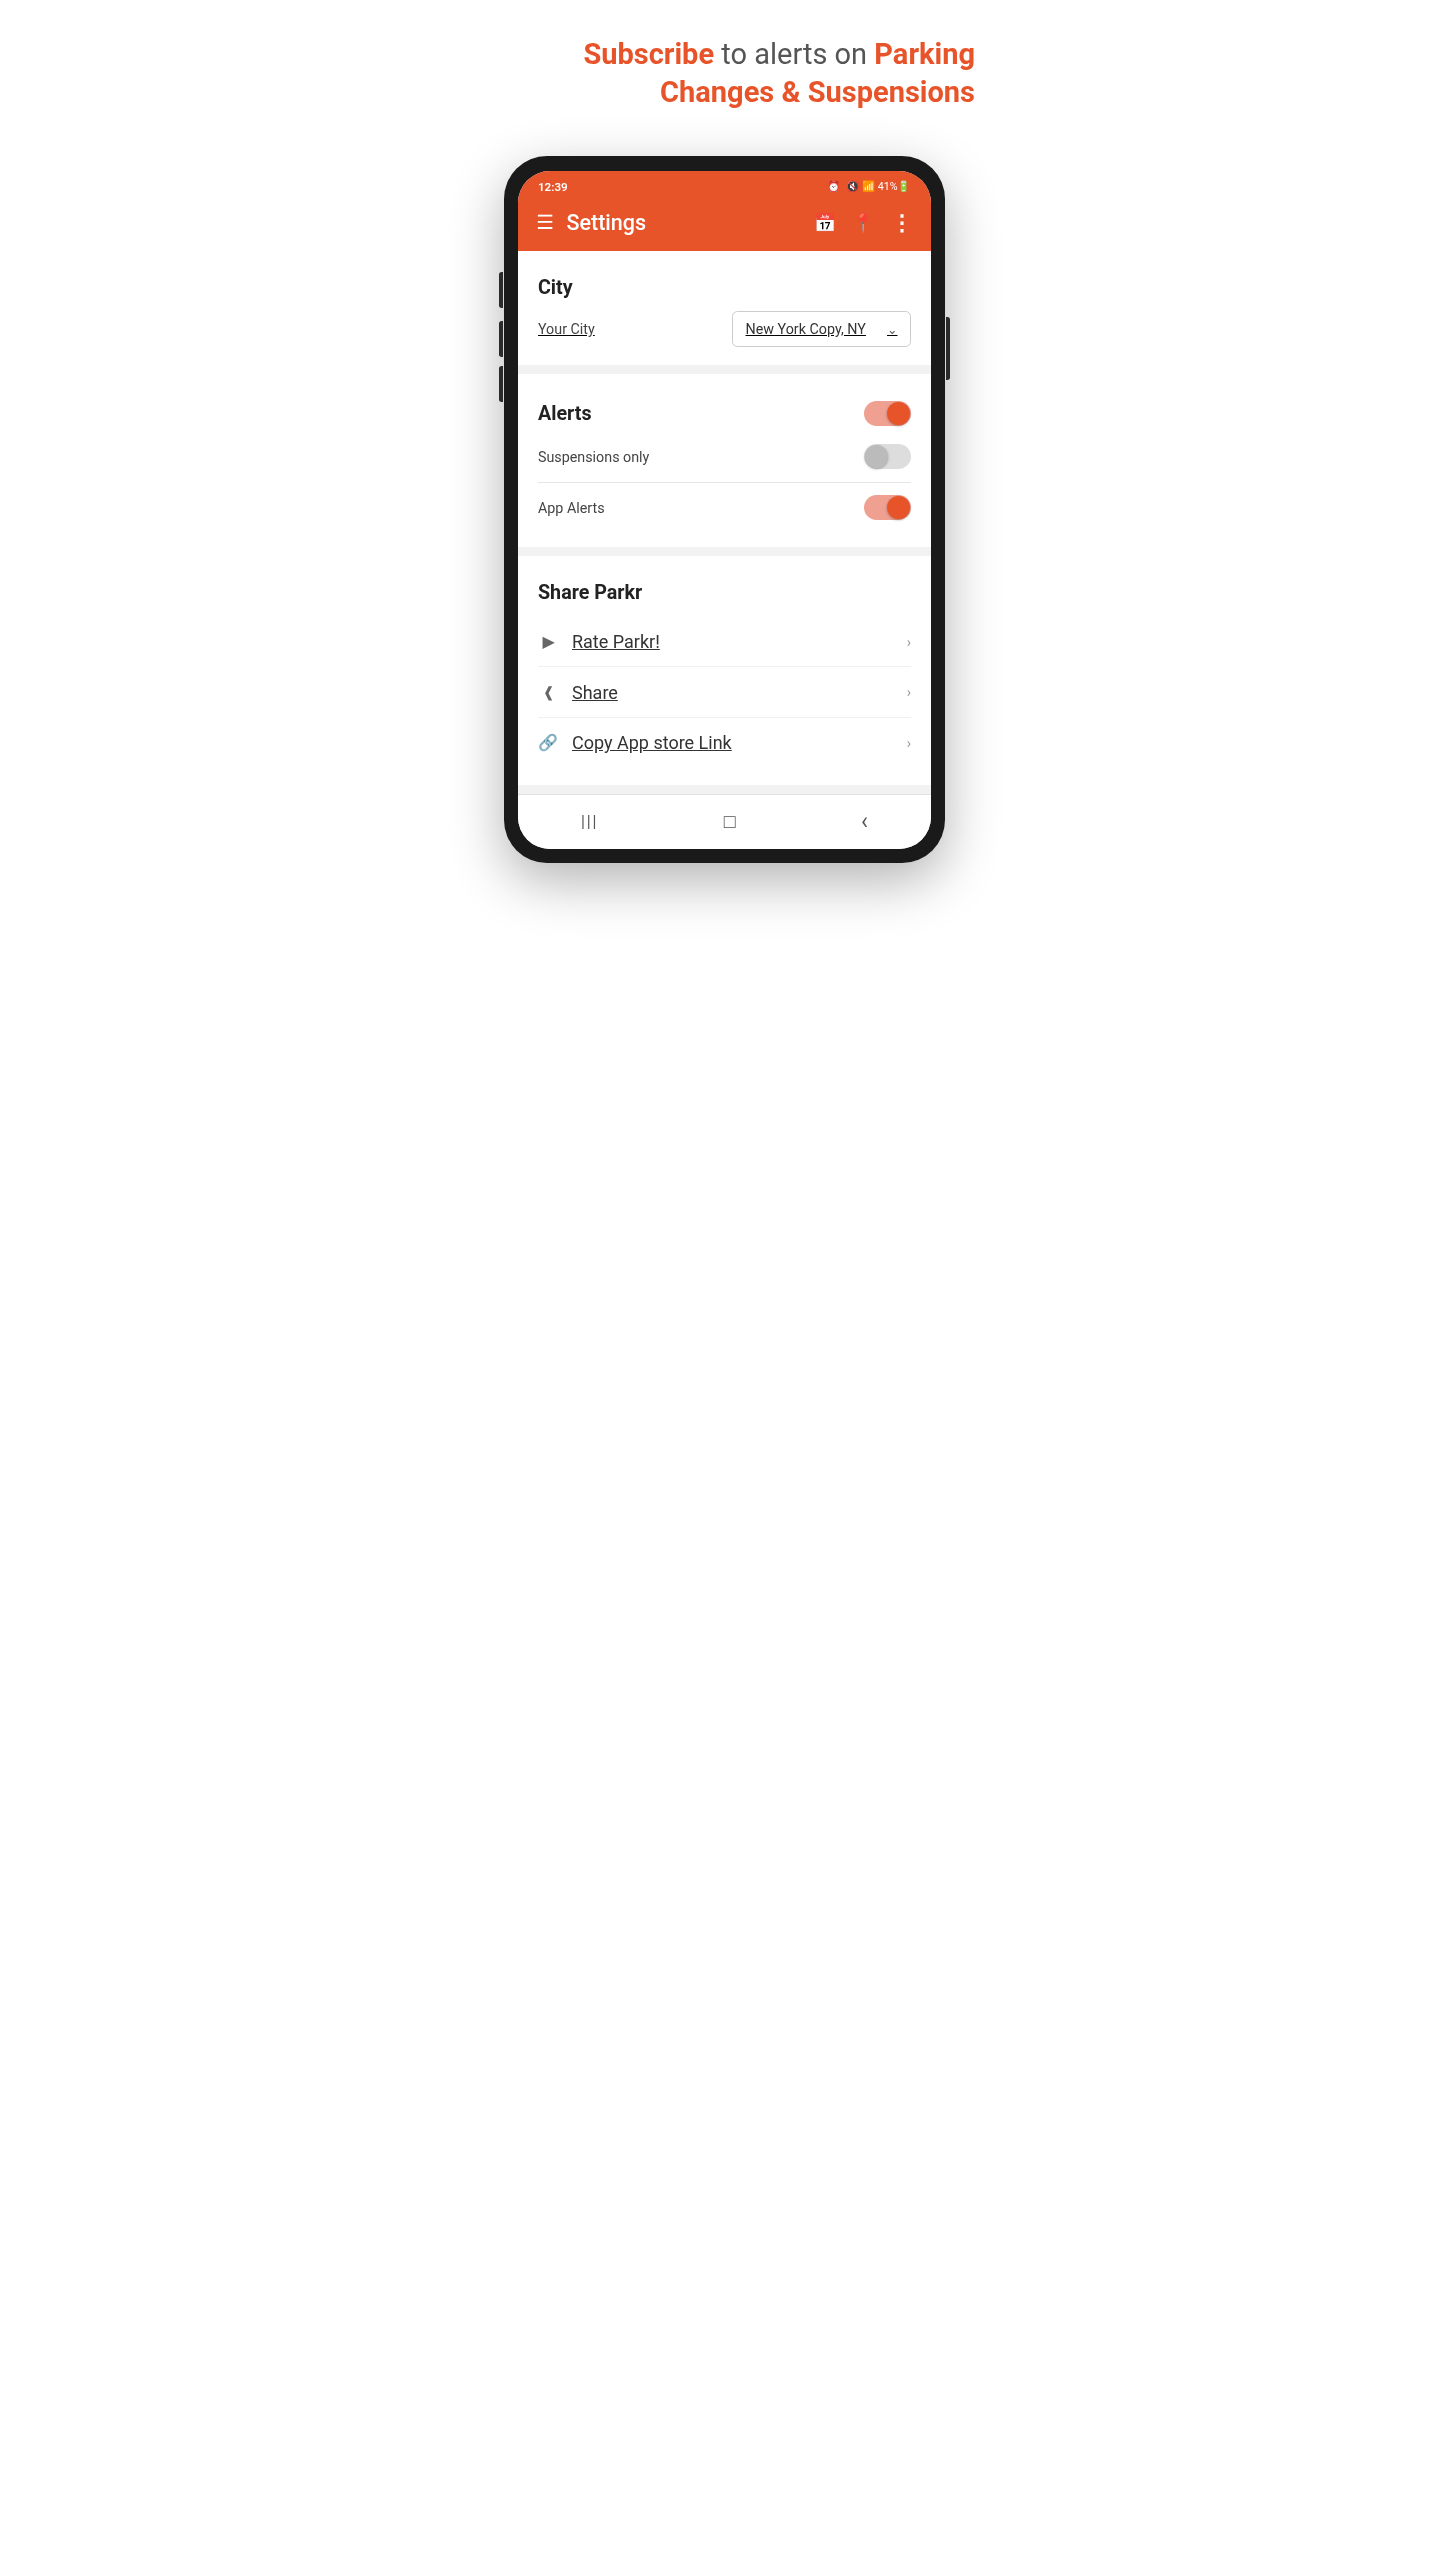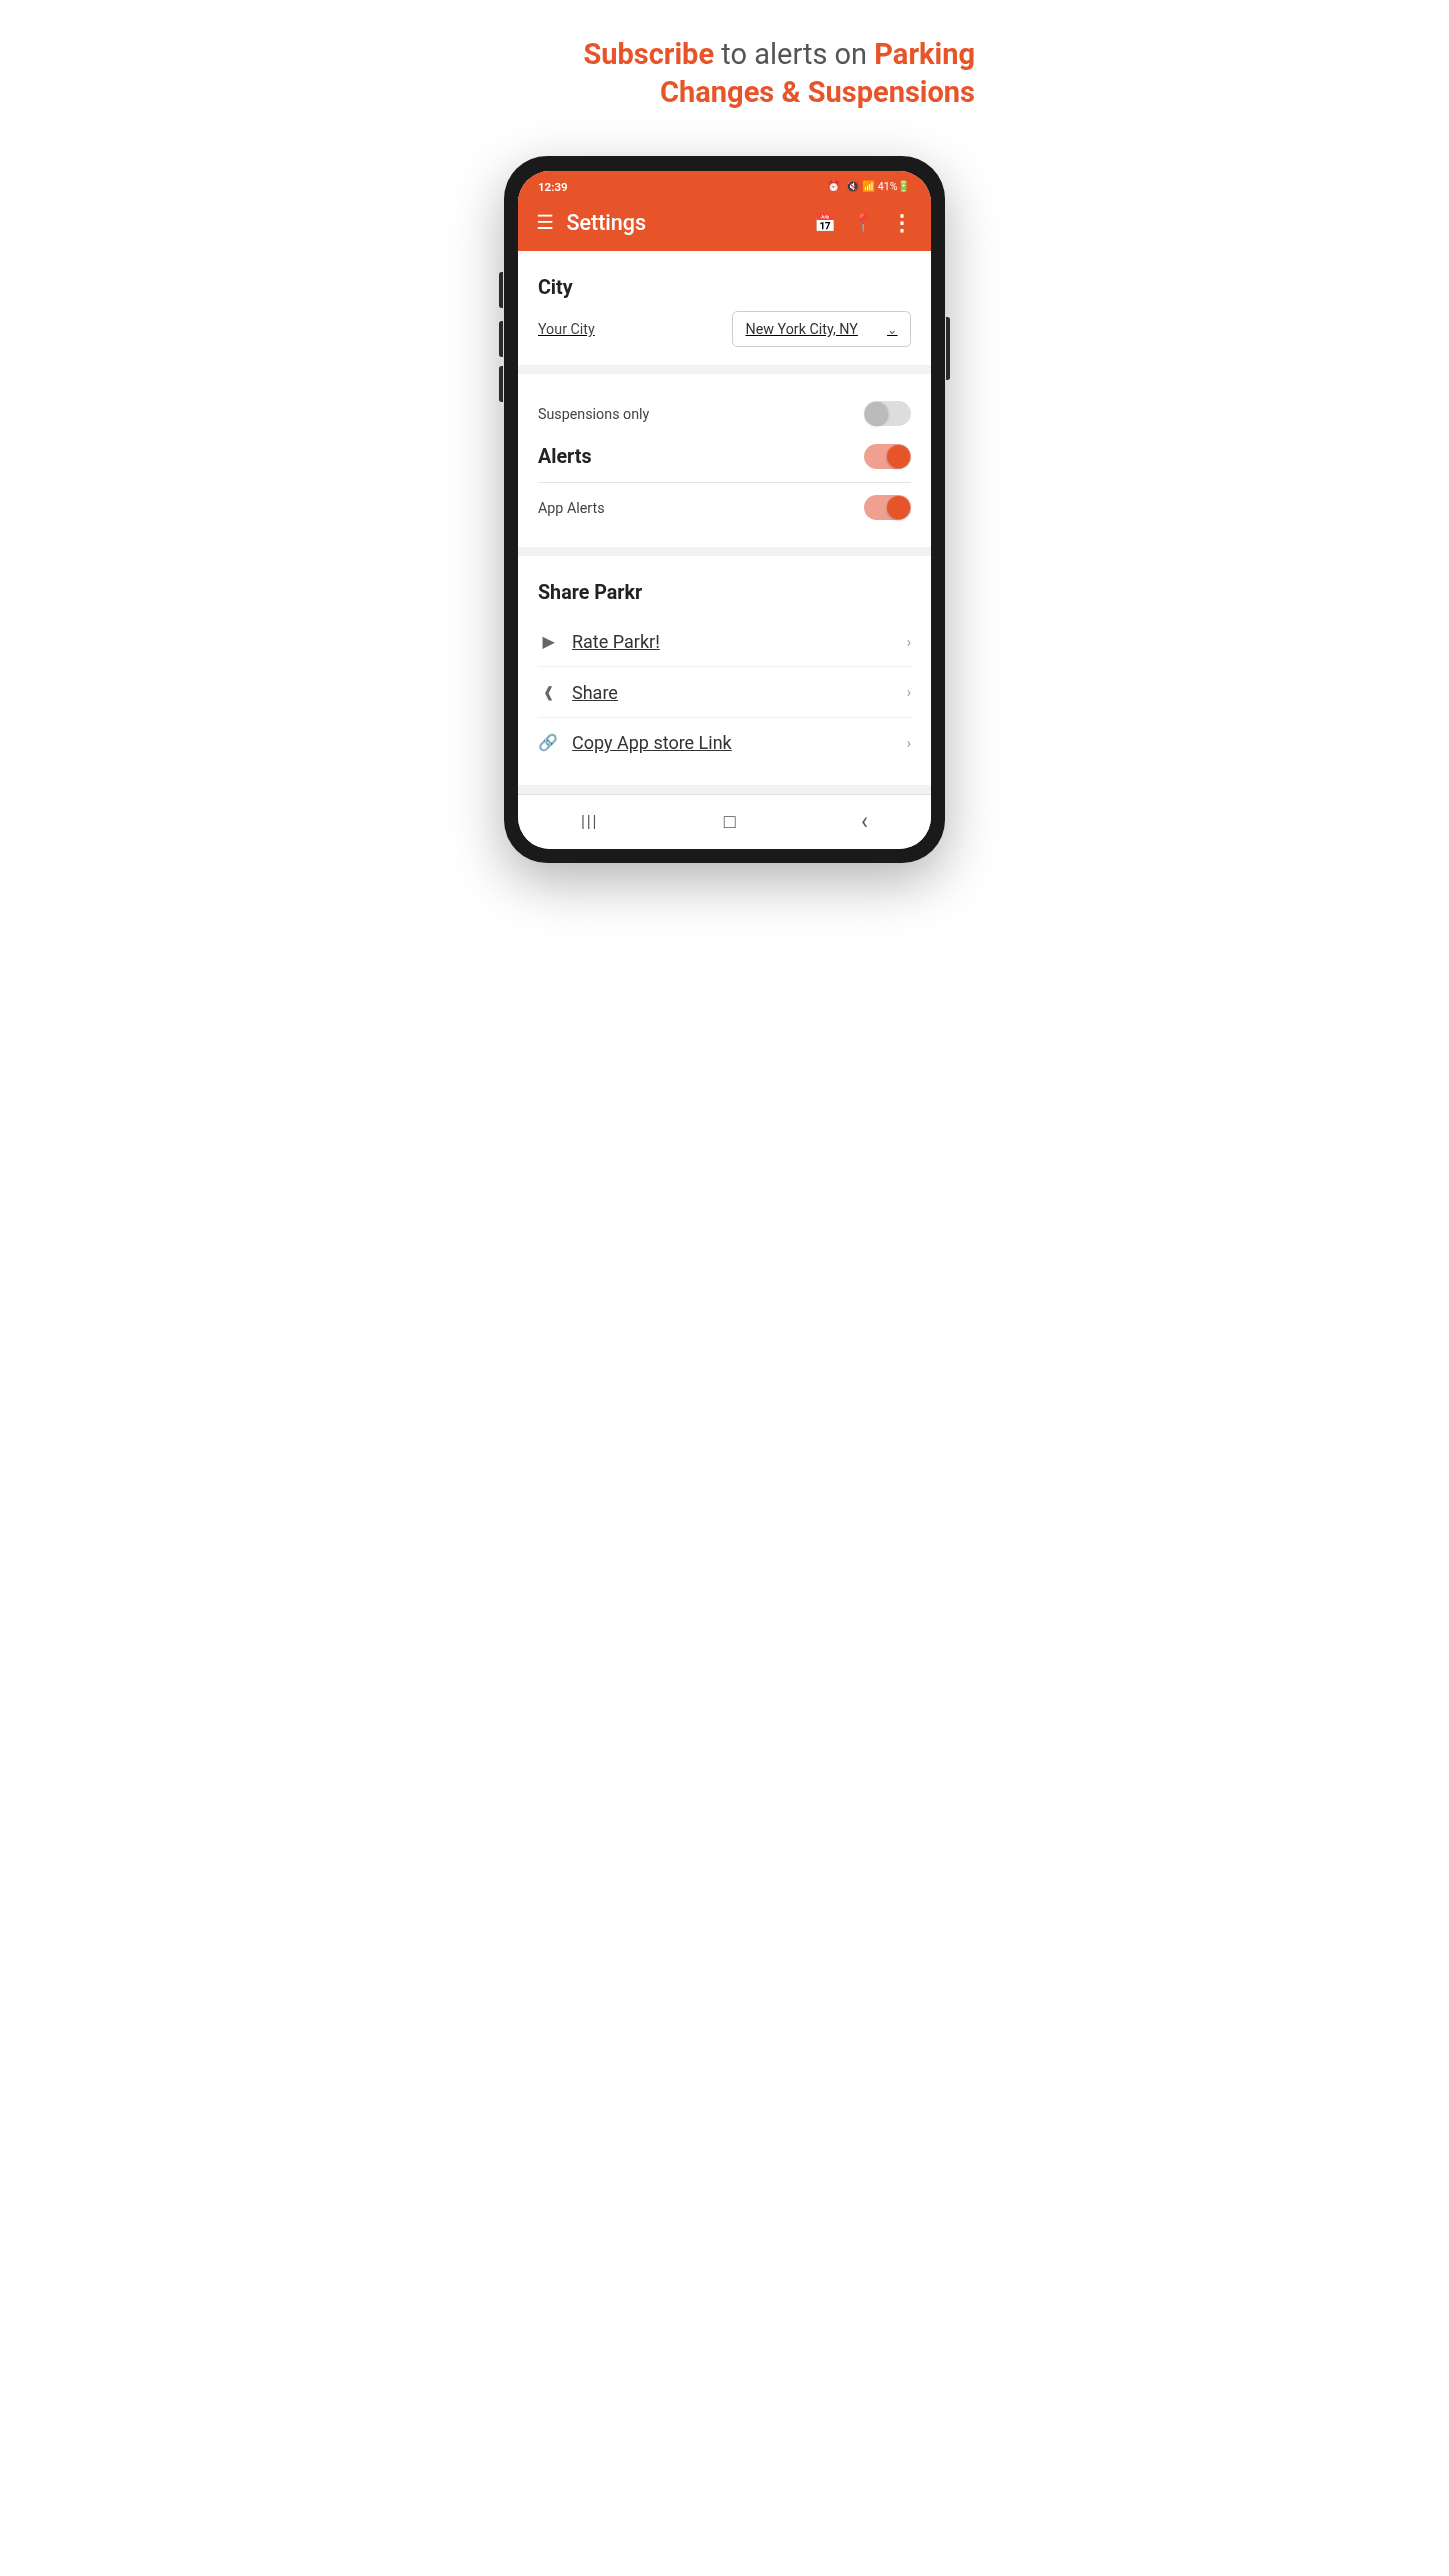--- a/index.html
+++ b/index.html
@@ -221,46 +221,46 @@
         <span style="cursor:pointer;">📍</span>
         <span style="cursor:pointer;font-size:21.5px;font-weight:700;">⋮</span>
       </div>
     </div>
 
     <div class="section">
       <div class="section-title">City</div>
       <div class="city-row">
         <span class="city-label">Your City</span>
         <div class="city-select">
-          <span>New York City, NY</span>
+          <span>New York Copy, NY</span>
           <span class="chevron">⌄</span>
         </div>
       </div>
     </div>
 
     <div class="section">
+
+      <div class="toggle-row">
+        <span class="toggle-label bold">Alerts</span>
+        <div class="toggle">
+          <div class="toggle-track on">
+            <div class="toggle-thumb"></div>
+          </div>
+        </div>
+      </div>
 
       <div class="toggle-row">
         <span class="toggle-label">Suspensions only</span>
         <div class="toggle">
           <div class="toggle-track off">
             <div class="toggle-thumb"></div>
           </div>
         </div>
       </div>
 
-      <div class="toggle-row">
-        <span class="toggle-label bold">Alerts</span>
-        <div class="toggle">
-          <div class="toggle-track on">
-            <div class="toggle-thumb"></div>
-          </div>
-        </div>
-      </div>
-
 
       <div class="divider"></div>
 
       <div class="toggle-row">
         <span class="toggle-label">App Alerts</span>
         <div class="toggle">
           <div class="toggle-track on">
             <div class="toggle-thumb"></div>
           </div>
         </div>

